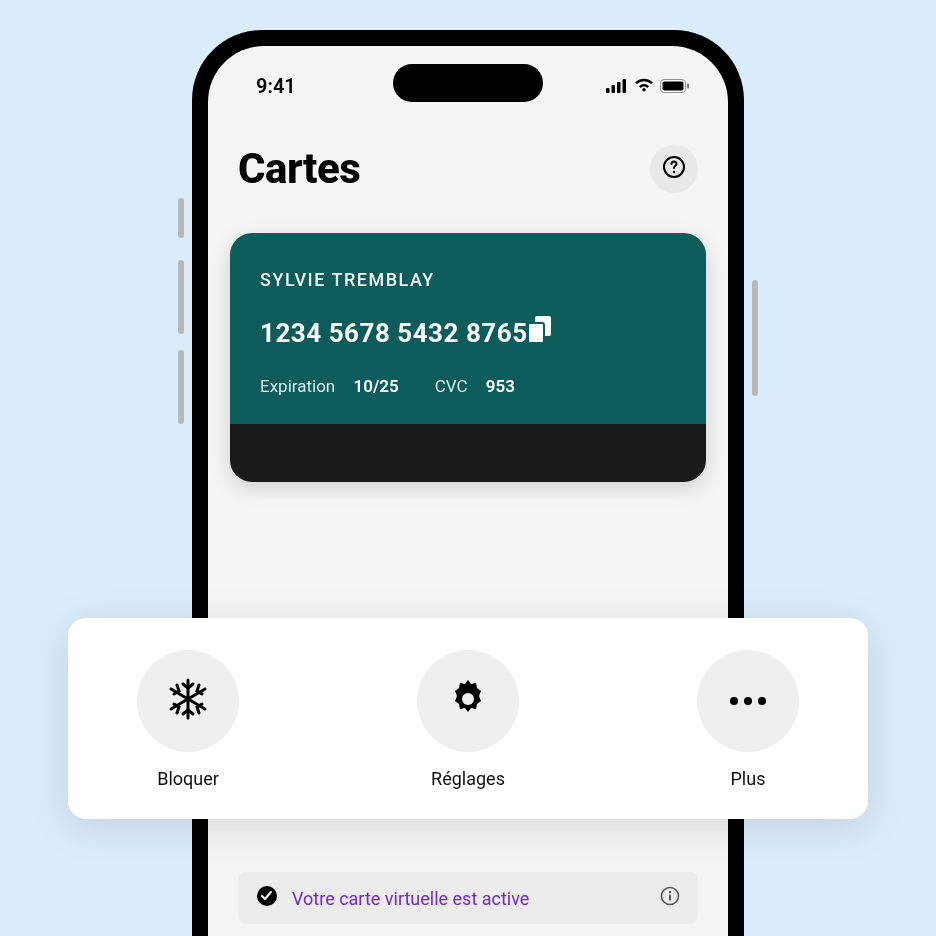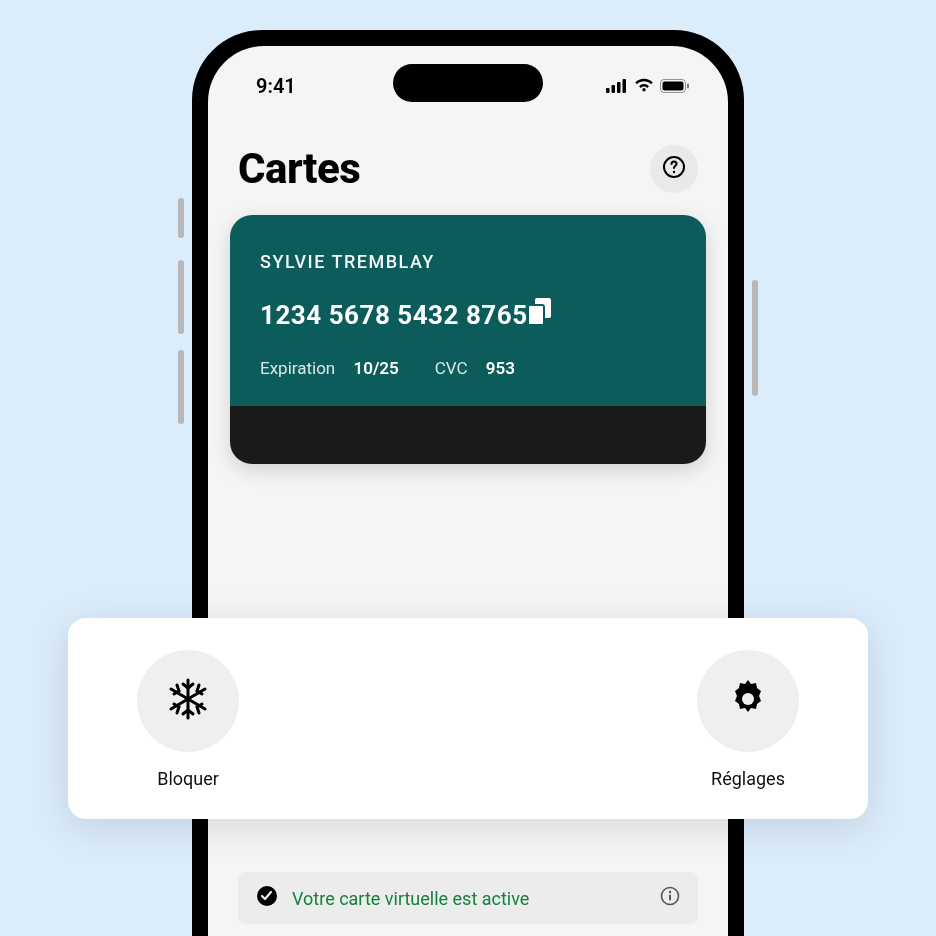--- a/index.html
+++ b/index.html
@@ -60,21 +60,21 @@
     padding: 28px 30px 20px 30px;
   }
   .header h1 { font-size: 42px; font-weight: 800; letter-spacing: -0.5px; text-align: right; }
   .help-btn {
     width: 48px; height: 48px;
     border-radius: 50%;
     background: #e9e9e9;
     display: flex; align-items: center; justify-content: center;
   }
   .card {
-    margin: 2px 22px 0 22px;
+    margin: 20px 22px 0 22px;
     border-radius: 22px;
     overflow: hidden;
     box-shadow: 0 6px 20px rgba(0,0,0,0.15);
   }
   .card-top {
     background: #0d5c5c;
     padding: 36px 30px 28px 30px;
     color: #fff;
   }
   .card-name {
@@ -133,21 +133,21 @@
     width: 460px;
     height: 52px;
     background: #ececec;
     border-radius: 8px;
     display: flex;
     align-items: center;
     gap: 14px;
     padding: 0 18px;
     z-index: 5;
   }
-  .status-text { font-size: 18px; color: #15803d; flex: 1; }
+  .status-text { font-size: 18px; color: #6d28d9; flex: 1; }
   .side-btn {
     position: absolute;
     background: #b8b8b8;
     border-radius: 3px;
   }
   .side-left1 { left: 178px; top: 198px; width: 6px; height: 40px; }
   .side-left2 { left: 178px; top: 260px; width: 6px; height: 74px; }
   .side-left3 { left: 178px; top: 350px; width: 6px; height: 74px; }
   .side-right { left: 752px; top: 280px; width: 6px; height: 116px; }
 </style>
@@ -257,20 +257,32 @@
       <span>
         <svg width="44" height="44" viewBox="0 0 44 44">
           <path d="M22 3l3 4 5-1 1 5 4 3-2 5 2 5-4 3-1 5-5-1-3 4-3-4-5 1-1-5-4-3 2-5-2-5 4-3 1-5 5 1 3-4z" fill="#000"></path>
           <circle cx="22" cy="22" r="6" fill="#efefef"></circle>
         </svg>
       </span>
     </div>
     <span class="action-label">Réglages</span>
   </div>
 
+  <div class="action">
+    <div class="action-circle">
+      <span>
+        <svg width="40" height="12" viewBox="0 0 40 12">
+          <circle cx="6" cy="6" r="4" fill="#000"></circle>
+          <circle cx="20" cy="6" r="4" fill="#000"></circle>
+          <circle cx="34" cy="6" r="4" fill="#000"></circle>
+        </svg>
+      </span>
+    </div>
+    <span class="action-label">Plus</span>
+  </div>
 </div>
 
 <div class="status-pill">
   <span>
     <svg width="22" height="22" viewBox="0 0 22 22">
         <circle cx="11" cy="11" r="10" fill="#000"></circle>
         <path d="M6 11 l3 3 l6-7" stroke="#ececec" stroke-width="2.2" fill="none" stroke-linecap="round" stroke-linejoin="round"></path>
       </svg>
   </span>
   <span class="status-text">Votre carte virtuelle est active</span>

